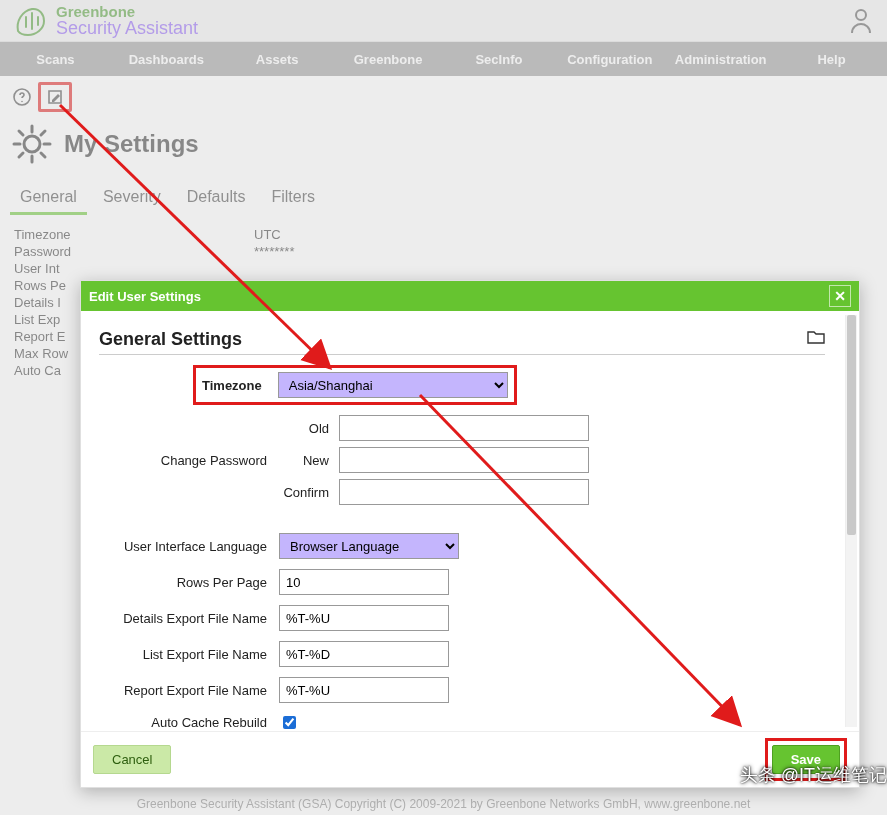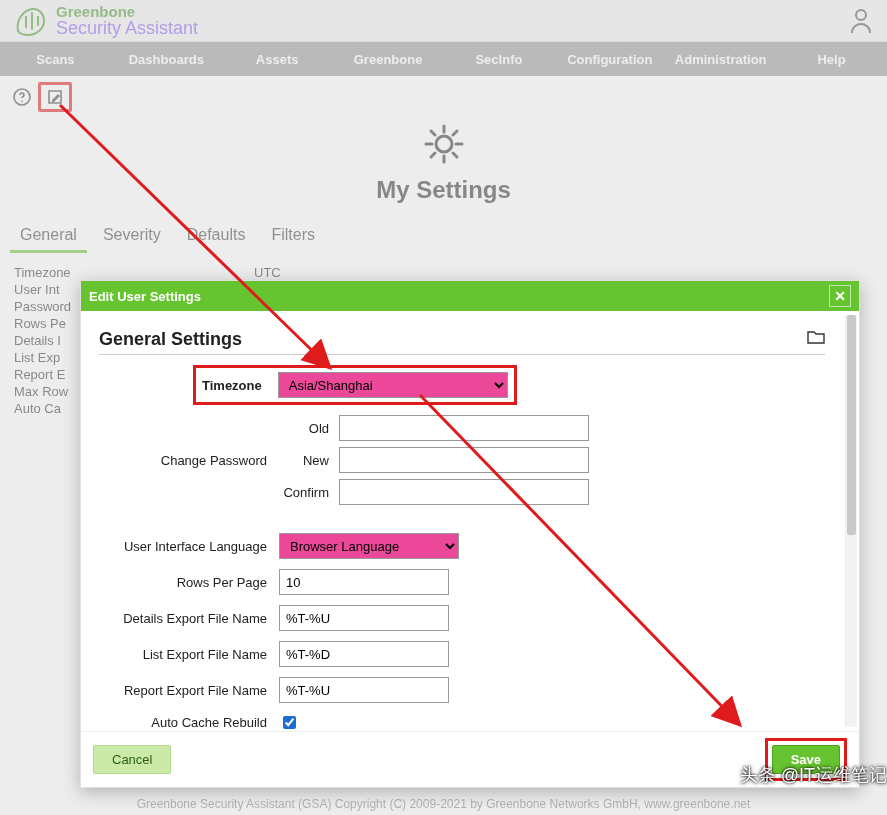--- a/index.html
+++ b/index.html
@@ -67,21 +67,21 @@
   .toolbar-row {
     padding: 6px 10px;
     display: flex;
     gap: 4px;
     align-items: center;
   }
   .icon-btn { width: 24px; height: 24px; display:flex; align-items:center; justify-content:center; color:#444; cursor:pointer; }
   .edit-highlight { border: 3px solid #e01b1b; border-radius: 2px; padding: 0 2px; }
 
   
-  .page-title-row { display:flex; align-items:center; gap:10px; padding: 4px 10px 16px; flex-direction: column; }
+  .page-title-row { display:flex; align-items:center; gap:10px; padding: 4px 10px 16px; }
   .gear-big svg { display:block; }
   .page-title { font-size: 24px; font-weight: bold; color:#333; }
 
   
   .tabs-row { display:flex; gap:6px; padding: 0 10px; border-bottom: 0; }
   .tab { padding: 6px 10px; font-size:16px; color:#444; cursor:pointer; }
   .tab.active { border-bottom: 3px solid var(--green); font-weight: 500; }
 
   
   .bg-settings-table { padding: 12px 14px; }
@@ -115,21 +115,21 @@
   .modal-close { width:22px; height:22px; border:1px solid rgba(255,255,255,0.6); display:flex; align-items:center; justify-content:center; cursor:pointer; color:#fff; font-size:14px; }
   .modal-body { position:relative; flex:1; overflow:hidden; padding: 18px 28px 0 18px; }
   .modal-body-inner { height:100%; overflow-y:auto; padding-right:6px; }
   .section-title { font-size:18px; font-weight:bold; border-bottom:1px solid #ccc; padding-bottom:4px; margin-bottom:10px; display:flex; justify-content:space-between; align-items:center; }
   .folder-icon { color:#333; }
   .form-row { display:flex; align-items:center; margin: 10px 0; }
   .form-label { width: 180px; text-align:right; padding-right: 12px; color:#222; }
   select.ctrl, input.ctrl {
     border:1px solid #999; font:inherit; padding:3px 6px; height:26px;
   }
-  select.ctrl { width: 230px; background:#ec4899; }
+  select.ctrl { width: 230px; background:#c4b5fd; }
   input.ctrl.small { width: 250px; }
   input.ctrl.med { width: 170px; }
   .tz-highlight { border:3px solid #e01b1b; padding:4px 6px; display:inline-flex; align-items:center; gap:10px; }
   .tz-highlight .form-label { width:auto; padding-right:6px; font-weight:bold; }
 
   .change-pw-group { display:flex; }
   .change-pw-group .form-label.main { width:180px; display:flex; align-items:center; justify-content:flex-end; }
   .pw-sub { display:flex; flex-direction:column; gap:6px; }
   .pw-line { display:flex; align-items:center; }
   .pw-line .sub-label { width:60px; text-align:right; padding-right:10px; }
@@ -236,25 +236,25 @@
   <div class="tab">Defaults</div>
   <div class="tab">Filters</div>
 </div>
 
 <div class="bg-settings-table">
   <div class="bg-row">
       <span class="bg-label">Timezone</span>
       <span class="bg-value">UTC</span>
     </div>
   <div class="bg-row">
-      <span class="bg-label">User Int</span>
-    </div>
-  <div class="bg-row">
       <span class="bg-label">Password</span>
       <span class="bg-value">********</span>
+    </div>
+  <div class="bg-row">
+      <span class="bg-label">User Int</span>
     </div>
   <div class="bg-row">
       <span class="bg-label">Rows Pe</span>
     </div>
   <div class="bg-row">
       <span class="bg-label">Details I</span>
     </div>
   <div class="bg-row">
       <span class="bg-label">List Exp</span>
     </div>

